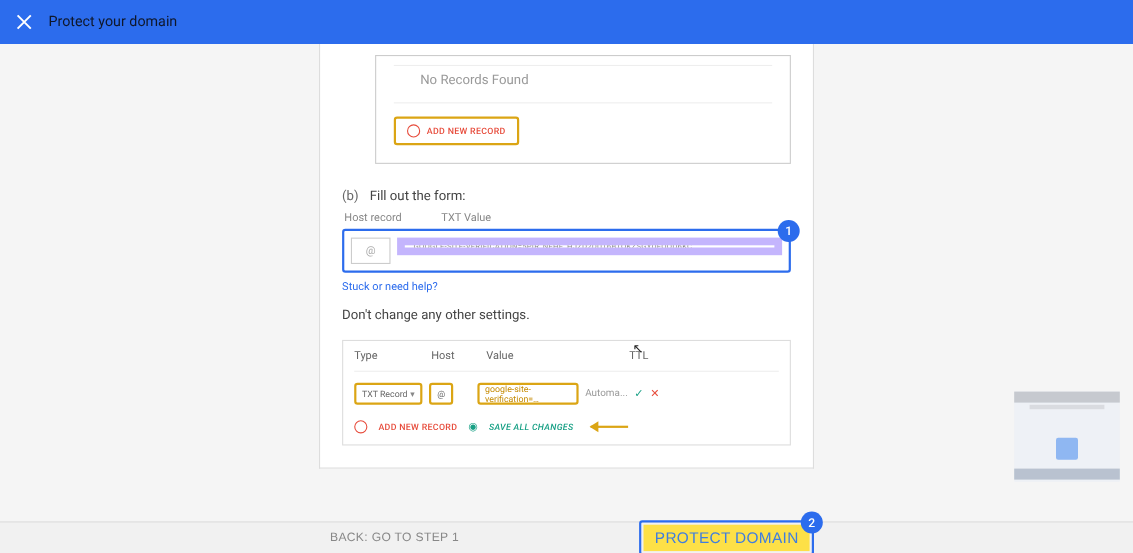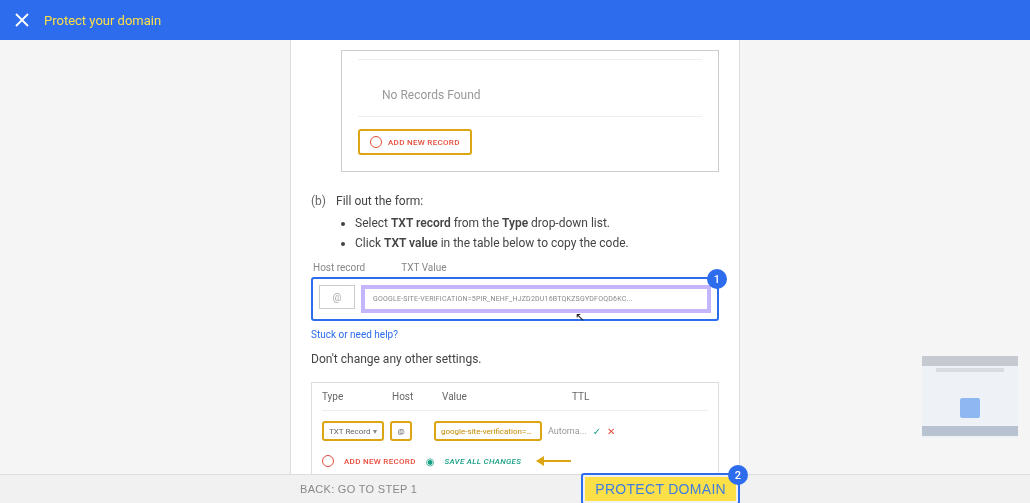--- a/index.html
+++ b/index.html
@@ -1,36 +1,36 @@
 <!DOCTYPE html>
 <html><head>
 <meta charset="utf-8">
 <style>
   * { box-sizing: border-box; margin: 0; padding: 0; }
   body { font-family: Roboto, Arial, sans-serif; background: #f5f5f5; color: #333; width: 1030px; height: 503px; overflow: hidden; position: relative; }
-  .header { background: #2C6CED; height: 40px; display: flex; align-items: center; padding: 0 14px; color: #fde047; }
+  .header { background: #2C6CED; height: 40px; display: flex; align-items: center; padding: 0 14px; color: #0f172a; }
   .header .close { width: 16px; height: 16px; margin-right: 14px; display:flex; align-items:center; justify-content:center; }
   .header .title { font-size: 13px; font-weight: 400; }
   .stage { position:absolute; top:40px; left:0; right:0; bottom:29px; overflow:hidden; }
   .paper { position:absolute; left:290px; top:0; width:450px; background:#fff; border:1px solid #ddd; border-top:none; padding:10px 20px 20px 20px; font-size:12px; color:#444; }
   .screencap { border:1px solid #ccc; margin-left:30px; margin-bottom:22px; padding:8px 16px 16px 16px; }
-  .norecords { color:#999; font-size:12px; padding:28px 0 14px 24px; border-top:1px solid #eee; border-bottom:1px solid #eee; }
+  .norecords { color:#999; font-size:12px; padding:5px 0 14px 24px; border-top:1px solid #eee; border-bottom:1px solid #eee; }
   .highlight-gold { border:2px solid #dba514; border-radius:3px; padding:5px 10px; display:inline-flex; align-items:center; gap:6px; margin-top:12px; }
   .red-dot { width:12px; height:12px; border:1.5px solid #e74c3c; border-radius:50%; display:inline-block; }
   .tiny-red { color:#e74c3c; font-size:8px; font-weight:500; letter-spacing:0.3px; text-transform:uppercase;text-align:center; }
   .tiny-teal { color:#18a085; font-size:8px; font-weight:500; letter-spacing:0.3px; text-transform:uppercase;font-style:italic; }
   .step-row { display:flex; gap:10px; margin-bottom:8px; }
   .step-label { color:#666; }
   ul { list-style: disc; padding-left: 30px; margin-left:14px; margin-bottom:12px; }
   ul li { font-size:12px; margin-bottom:6px; color:#444; }
   .field-labels { display:flex; gap:36px; font-size:10px; color:#888; margin-left:2px; margin-bottom:4px; }
   .txt-row { border:2px solid #2C6CED; border-radius:3px; padding:6px; display:flex; gap:6px; position:relative; }
   .badge { position:absolute; top:-10px; right:-10px; width:20px; height:20px; border-radius:50%; background:#2C6CED; color:#fff; font-size:11px; display:flex; align-items:center; justify-content:center; font-weight:500; }
   .host-box { width:36px; height:24px; border:1px solid #ccc; display:flex; align-items:center; justify-content:center; font-size:10px; color:#aaa; }
-  .value-box { flex:1; height:28px; border:4px solid #c4b5fd; display:flex; align-items:center; padding:0 8px; font-size:7px; color:#888; letter-spacing:0.2px; text-transform:uppercase; overflow:hidden; white-space:nowrap; }
+  .value-box { flex:1; height:16px; border:7px solid #c4b5fd; display:flex; align-items:center; padding:0 8px; font-size:7px; color:#888; letter-spacing:0.2px; text-transform:uppercase; overflow:hidden; white-space:nowrap; }
   .help-link { color:#2C6CED; font-size:10px; display:inline-block; margin-top:8px; margin-bottom:10px; }
   .instr { margin-bottom:14px; line-height:1.5; }
   .embed-table { border:1px solid #ddd; margin-left:0; padding:8px 10px 10px 10px; }
   .embed-head { display:flex; font-size:10px; color:#666; padding-bottom:8px; margin-bottom:10px; border-bottom:1px solid #eee; }
   .col-type{width:70px}.col-host{width:50px}.col-val{width:130px}.col-ttl{width:50px}
   .embed-row { display:flex; align-items:center; gap:6px; margin-bottom:14px; }
   .gold-box { border:2px solid #dba514; border-radius:3px; height:20px; display:flex; align-items:center; padding:0 5px; font-size:8px; color:#666; }
   .chev { margin-left:auto; font-size:8px; color:#888; }
   .gold-host { width:22px; justify-content:center; }
   .autottl { font-size:9px; color:#999; }
@@ -73,24 +73,20 @@
         <span class="red-dot"></span>
         <span class="tiny-red">ADD NEW RECORD</span>
       </span>
     </div>
 
     <div class="step-row">
       <span class="step-label">(b)</span>
       <span>Fill out the form:</span>
     </div>
 
-    <ul>
-      <li><span>Select </span><b>TXT record</b><span> from the </span><b>Type</b><span> drop-down list.</span></li>
-      <li><span>Click </span><b>TXT value</b><span> in the table below to copy the code.</span></li>
-    </ul>
 
     <div class="field-labels">
       <span>Host record</span>
       <span>TXT Value</span>
     </div>
     <div class="txt-row">
       <span class="badge">1</span>
       <div class="host-box">@</div>
       <div class="value-box">GOOGLE-SITE-VERIFICATION=5PIR_NEHF_HJZD2DU16BTQKZSGYDFOQD6KC...</div>
     </div>
@@ -106,21 +102,21 @@
         <span class="col-val">Value</span>
         <span class="col-ttl">TTL</span>
       </div>
       <div class="embed-row">
         <span class="gold-box" style="width:62px">
             <span>TXT Record</span>
             <span class="chev">▾</span>
           </span>
         <span class="gold-box gold-host">@</span>
         <span style="width:10px"></span>
-        <span class="gold-box" style="width:108px;color:#c58a00">google-site-verification=…</span>
+        <span class="gold-box" style="width:92px;color:#c58a00">google-site-verification=…</span>
         <span class="autottl">Automa...</span>
         <span class="check">✓</span>
         <span class="x-red">✕</span>
       </div>
       <div class="embed-actions">
         <span class="red-dot"></span>
         <span class="tiny-red">ADD NEW RECORD</span>
         <span style="color:#18a085;font-size:10px">◉</span>
         <span class="tiny-teal">SAVE ALL CHANGES</span>
         <span class="arrow-left"></span>

